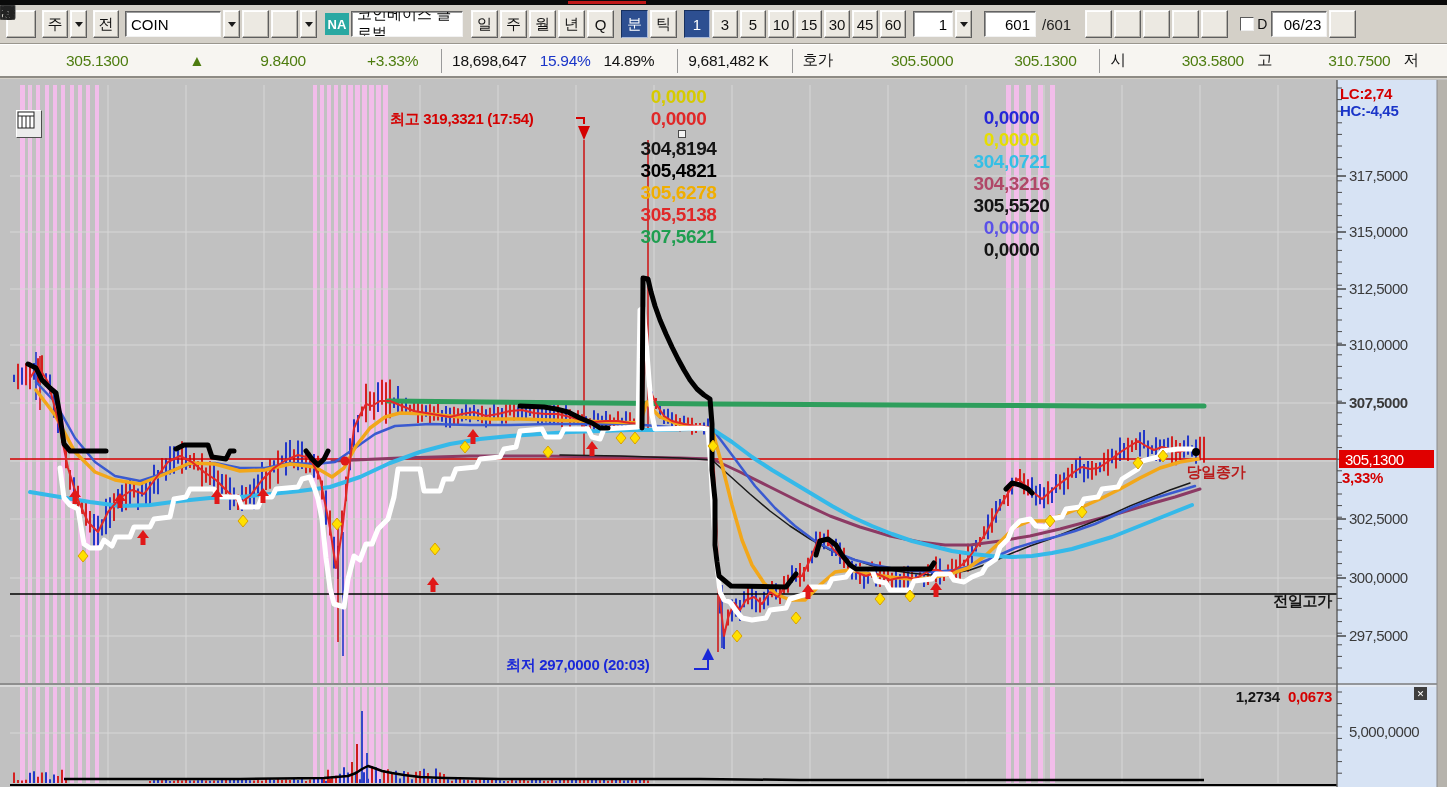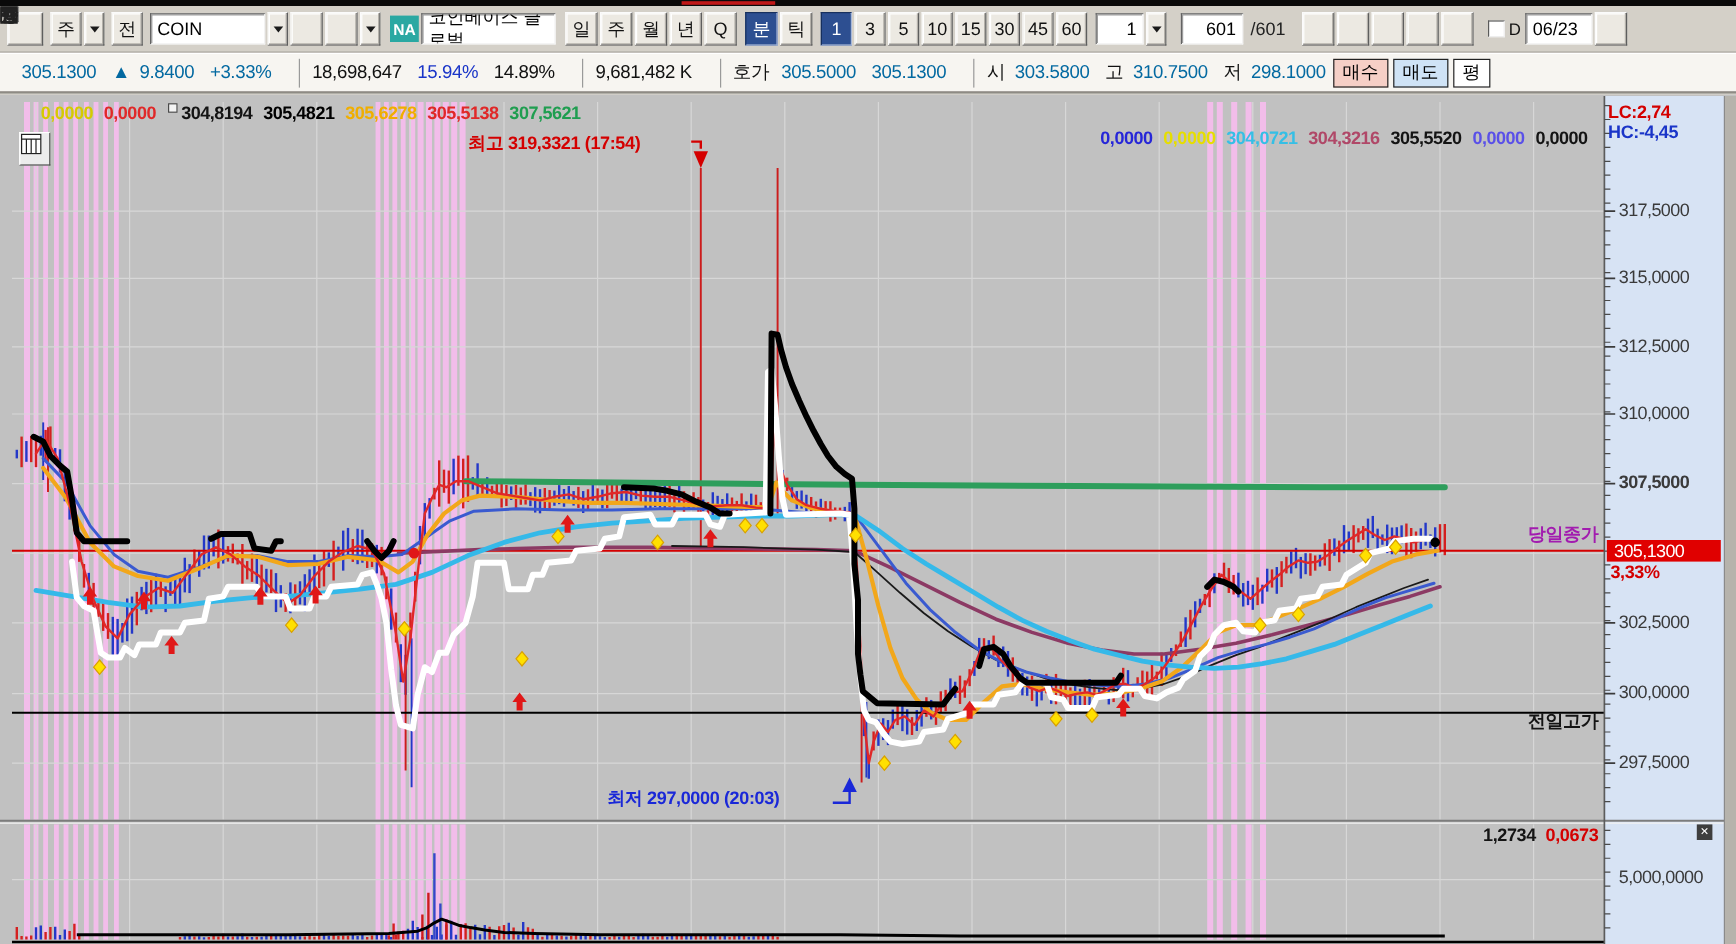--- a/index.html
+++ b/index.html
@@ -21,30 +21,30 @@
   .caret{width:0;height:0;border:4px solid transparent;border-top:5px solid #1a1a1a;margin-top:5px;}
   .cbtn{width:17px;}
   .na{width:24px;height:22px;background:#2aa8a2;color:#fff;display:inline-flex;align-items:center;justify-content:center;
     font-size:13px;font-weight:bold;flex:none;margin:0 2px 0 6px;}
   .slash{font-size:15px;color:#222;margin:0 4px;flex:none;}
   .cb{width:14px;height:14px;background:#fff;border:1px solid;border-color:#5a5a5a #eee #eee #5a5a5a;flex:none;margin-left:10px;}
   .dlab{font-size:14px;color:#111;margin:0 4px 0 3px;flex:none;}
   
   #quotebar{left:0;top:44px;width:1447px;height:34px;background:#f7f5f1;border-top:1px solid #fff;
     border-bottom:2px solid #8e8b84;display:flex;align-items:center;font-size:15.5px;padding-left:18px;}
-  .red{color:#0369a1;} .blu{color:#1a35c8;} .blk{color:#111;}
+  .red{color:#4d7c0f;margin-left:48px;} .blu{color:#1a35c8;} .blk{color:#111;}
   .qs{margin-right:13px;flex:none;letter-spacing:-0.3px;}
   .qdiv{width:1px;height:24px;background:#9a9a9a;margin:0 10px;flex:none;}
   .qbtn{height:24px;padding:0 7px;border:1px solid #222;display:inline-flex;align-items:center;font-size:15px;
     margin-right:4px;flex:none;background:#fff;}
   .qbtn.buy{background:#f6cfc6;} .qbtn.sell{background:#cfe3f6;}
   
   #chartwrap{left:0;top:79px;width:1447px;height:708px;background:#c1c1c1;}
   svg{position:absolute;left:0;top:0;}
-  .legendrow{position:absolute;display:flex;align-items:flex-start;font-size:15px;letter-spacing:-0.4px;white-space:nowrap;}
+  .legendrow{position:absolute;display:flex;align-items:center;font-size:19px;letter-spacing:-0.4px;white-space:nowrap;flex-direction:column;}
   .lgbox{width:8px;height:8px;border:1px solid #4a4a4a;background:#f4f4f4;display:inline-block;margin:0 3px 0 1px;flex:none;}
   .lgv{margin-right:9px;flex:none;font-weight:bold;}
   .titleband{background:#cccbcb;color:#161616;flex:1;display:flex;align-items:center;padding:1px 6px 1px 2px;font-weight:bold;}
   .annot{position:absolute;font-size:15px;letter-spacing:-0.3px;white-space:nowrap;font-weight:bold;}
   .axlabel{position:absolute;left:1349px;width:84px;font-size:15px;color:#3a3a3a;letter-spacing:-0.5px;white-space:nowrap;}
   #badge{position:absolute;left:1339px;top:450px;width:95px;height:18px;background:#e00000;color:#fff;
     font-size:15px;display:flex;align-items:center;padding-left:6px;letter-spacing:-0.5px;}
   #closebox{position:absolute;left:1414px;top:687px;width:13px;height:13px;background:#3e3e3e;color:#fff;
     font-size:9px;display:flex;align-items:center;justify-content:center;}
   #gridbtn{position:absolute;left:16px;top:110px;width:26px;height:28px;background:#ececec;
@@ -158,21 +158,21 @@
           <line x1="12" y1="8" x2="15" y2="8"></line>
           <line x1="3" y1="3" x2="5" y2="5"></line>
           <line x1="11" y1="11" x2="13" y2="13"></line>
           <line x1="3" y1="13" x2="5" y2="11"></line>
           <line x1="11" y1="5" x2="13" y2="3"></line>
         </g>
       </svg>
   </button>
   <span class="cb"></span>
   <span class="dlab">D</span>
-  <input class="tbinput" style="width: 56px; text-align: left;" value="06/23">
+  <input class="tbinput" style="width: 56px; text-align: right;" value="06/23">
   <button class="btn" style="width:27px">
     <svg class="icon-svg" width="15" height="14">
         <rect x="1" y="2" width="13" height="11" fill="none" stroke="#222"></rect>
         <rect x="1" y="2" width="13" height="3" fill="#222"></rect>
         <g fill="#222">
           <rect x="3" y="7" width="2" height="2"></rect>
           <rect x="6" y="7" width="2" height="2"></rect>
           <rect x="9" y="7" width="2" height="2"></rect>
           <rect x="3" y="10" width="2" height="2"></rect>
           <rect x="6" y="10" width="2" height="2"></rect>
@@ -900,21 +900,21 @@
     <span class="lgv" style="color: rgb(230, 222, 0);">0,0000</span>
     <span class="lgv" style="color: rgb(53, 191, 229);">304,0721</span>
     <span class="lgv" style="color: rgb(176, 72, 104);">304,3216</span>
     <span class="lgv" style="color: rgb(20, 20, 20);">305,5520</span>
     <span class="lgv" style="color: rgb(90, 80, 232);">0,0000</span>
     <span class="lgv" style="color: rgb(20, 20, 20);">0,0000</span>
   </div>
 
 <div class="annot" style="left:390px;top:110px;color:#d40000">최고 319,3321 (17:54)</div>
 <div class="annot" style="left:506px;top:656px;color:#1a28d8">최저 297,0000 (20:03)</div>
-<div class="annot" style="left:1100px;top:436px;width:232px;text-align:right;color:#a21caf">당일종가</div>
+<div class="annot" style="left:1100px;top:463px;width:232px;text-align:center;color:#b91c1c">당일종가</div>
 <div class="annot" style="left:1100px;top:592px;width:232px;text-align:right;color:#141414">전일고가</div>
 <div class="annot" style="left:1040px;top:688px;width:292px;text-align:right">
   <span style="color:#141414;margin-right:8px">1,2734</span><span style="color:#d40000">0,0673</span>
 </div>
 
 <div class="annot" style="left:1340px;top:85px;color:#d40000;font-weight:bold">LC:2,74</div>
 <div class="annot" style="left:1340px;top:102px;color:#1a35c8;font-weight:bold">HC:-4,45</div>
 <div id="badge">305,1300</div>
 <div class="annot" style="left:1342px;top:469px;color:#d40000">3,33%</div>
 <div id="closebox">✕</div>

